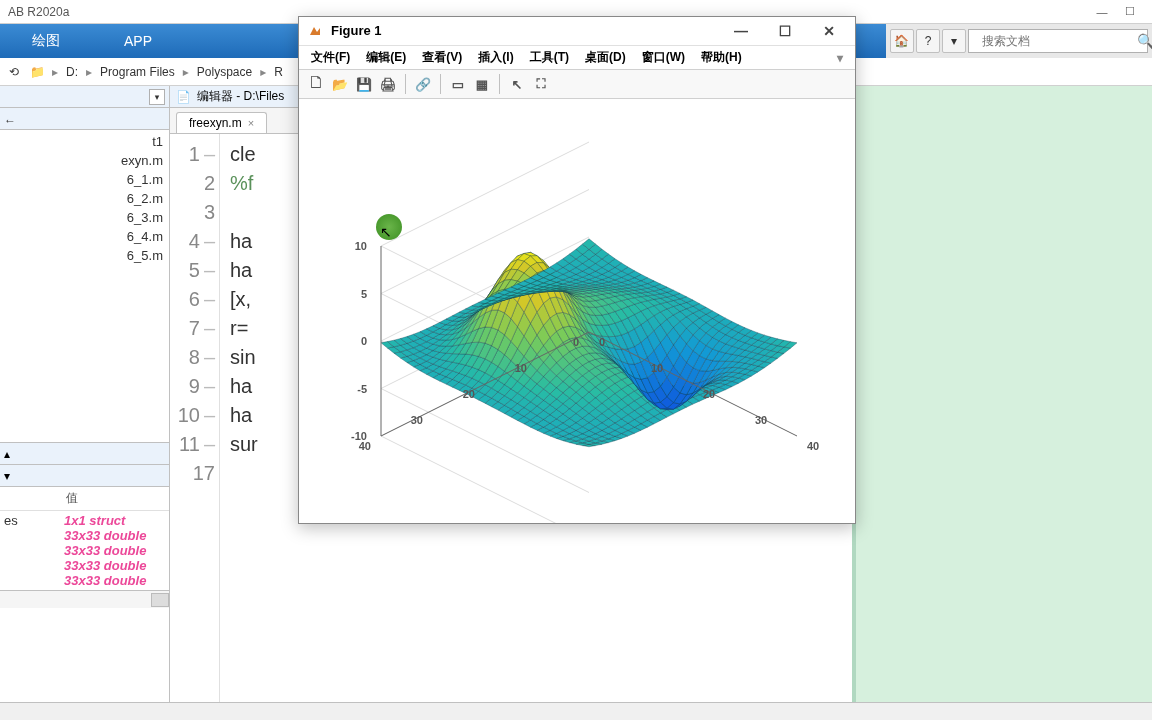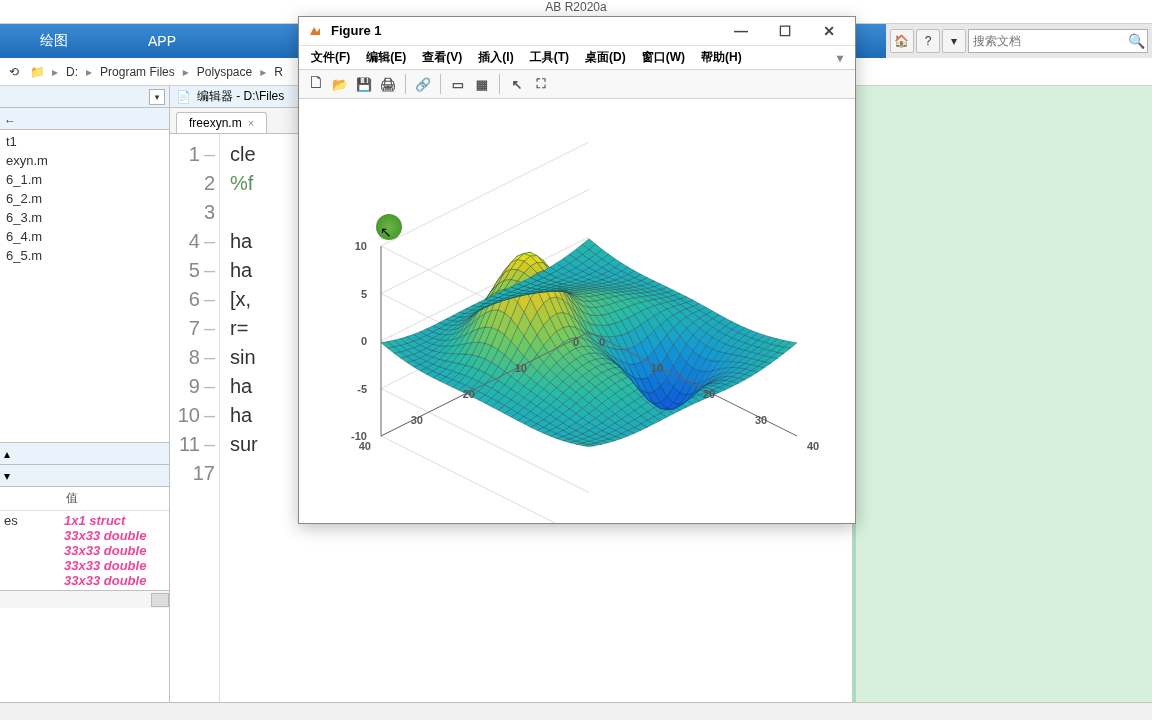--- a/index.html
+++ b/index.html
@@ -1,41 +1,41 @@
 <!DOCTYPE html>
 <html><head>
 <meta charset="utf-8">
 <style>
 * { margin: 0; padding: 0; box-sizing: border-box; font-family: "Microsoft YaHei", Arial, sans-serif; }
 body { background: #f0f0f0; width: 1152px; height: 720px; overflow: hidden; position: relative; }
 
-.titlebar { height: 24px; background: #fff; border-bottom: 1px solid #d0d0d0; display: flex; align-items: center; padding: 0 8px; font-size: 12px; color: #555; flex-direction: column; }
+.titlebar { height: 24px; background: #fff; border-bottom: 1px solid #d0d0d0; display: flex; align-items: center; padding: 0 8px; font-size: 12px; color: #555; }
 .titlebar .spacer { flex: 1; }
 .titlebar .winbtn { width: 28px; height: 18px; display:flex; align-items:center; justify-content:center; font-size: 11px; color:#555; cursor:pointer; }
 
 .toolstrip { height: 34px; background: linear-gradient(#3b8bd4,#1e6bb8); display: flex; align-items: stretch; color:#fff; font-size: 14px; }
-.toolstrip .tab { padding: 6px 40px; display:flex; align-items:center; cursor:pointer; }
+.toolstrip .tab { padding: 6px 32px; display:flex; align-items:center; cursor:pointer; }
 .toolstrip .tab.active { background: #fff; color: #333; }
 .toolstrip .rightbar { margin-left:auto; display:flex; align-items:center; background:#e8e8e8; color:#333; padding:0 4px; gap:2px; }
 .rightbar .iconbtn { width:24px; height:24px; border:1px solid #c0c0c0; background:#f5f5f5; display:flex; align-items:center; justify-content:center; font-size:12px; border-radius:2px; cursor:pointer; }
-.searchbox { width:180px; height:24px; border:1px solid #b0b0b0; background:#fff; display:flex; align-items:center; padding:0 4px; }
+.searchbox { width:180px; height:24px; border:1px solid #b0b0b0; background:#fff; display:flex; align-items:center; padding:0 13px; }
 .searchbox input { border:none; outline:none; flex:1; font-size:12px; color:#888; }
 
 .pathbar { height: 28px; background:#fff; border-bottom:1px solid #d0d0d0; display:flex; align-items:center; padding:0 4px; gap:4px; font-size:12px; color:#333; }
 .pathbar .pbtn { width:20px; height:20px; display:flex; align-items:center; justify-content:center; cursor:pointer; }
 .pathbar .crumb { padding:0 4px; cursor:pointer; }
 .pathbar .sep { color:#888; }
 
 .main { display:flex; height: calc(100% - 24px - 34px - 28px - 18px); }
 .leftcol { width: 170px; display:flex; flex-direction:column; border-right:1px solid #c0c0c0; background:#fff; }
 .panel-header { height:22px; background:#eaf2fb; border-bottom:1px solid #c0c0c0; display:flex; align-items:center; padding:0 4px; font-size:12px; color:#333; }
 .panel-header .sp { flex:1; }
 .panel-header .dd { width:16px; height:16px; border:1px solid #b0b0b0; background:#fff; display:flex; align-items:center; justify-content:center; font-size:9px; cursor:pointer; }
 .filelist { flex:1; overflow:auto; padding:2px 4px; font-size:13px; color:#333; }
-.filelist .item { padding:2px 2px; cursor:pointer; }
+.filelist .item { padding:2px 2px; cursor:pointer;text-align:right; }
 .ws-panel { border-top:1px solid #c0c0c0; display:flex; flex-direction:column; height: 260px; }
 .ws-header { height:22px; background:#eaf2fb; border-bottom:1px solid #c0c0c0; display:flex; align-items:center; padding:0 4px; font-size:12px; }
 .ws-head-row { display:flex; font-size:12px; color:#555; border-bottom:1px solid #e0e0e0; }
 .ws-head-row div { padding:3px 6px; }
 .ws-body { font-size:13px; padding:2px 4px; }
 .ws-body .row { display:flex; }
 .ws-body .col1 { width:60px; color:#333; }
 .ws-body .col2 { color:#ec4899; font-style:italic;font-weight:bold; }
 .scrollstrip { height:18px; border-top:1px solid #c0c0c0; background:#f5f5f5; display:flex; align-items:center; }
 .scrollstrip .thumb { margin-left:auto; width:18px; height:14px; background:#ddd; border:1px solid #bbb; }

